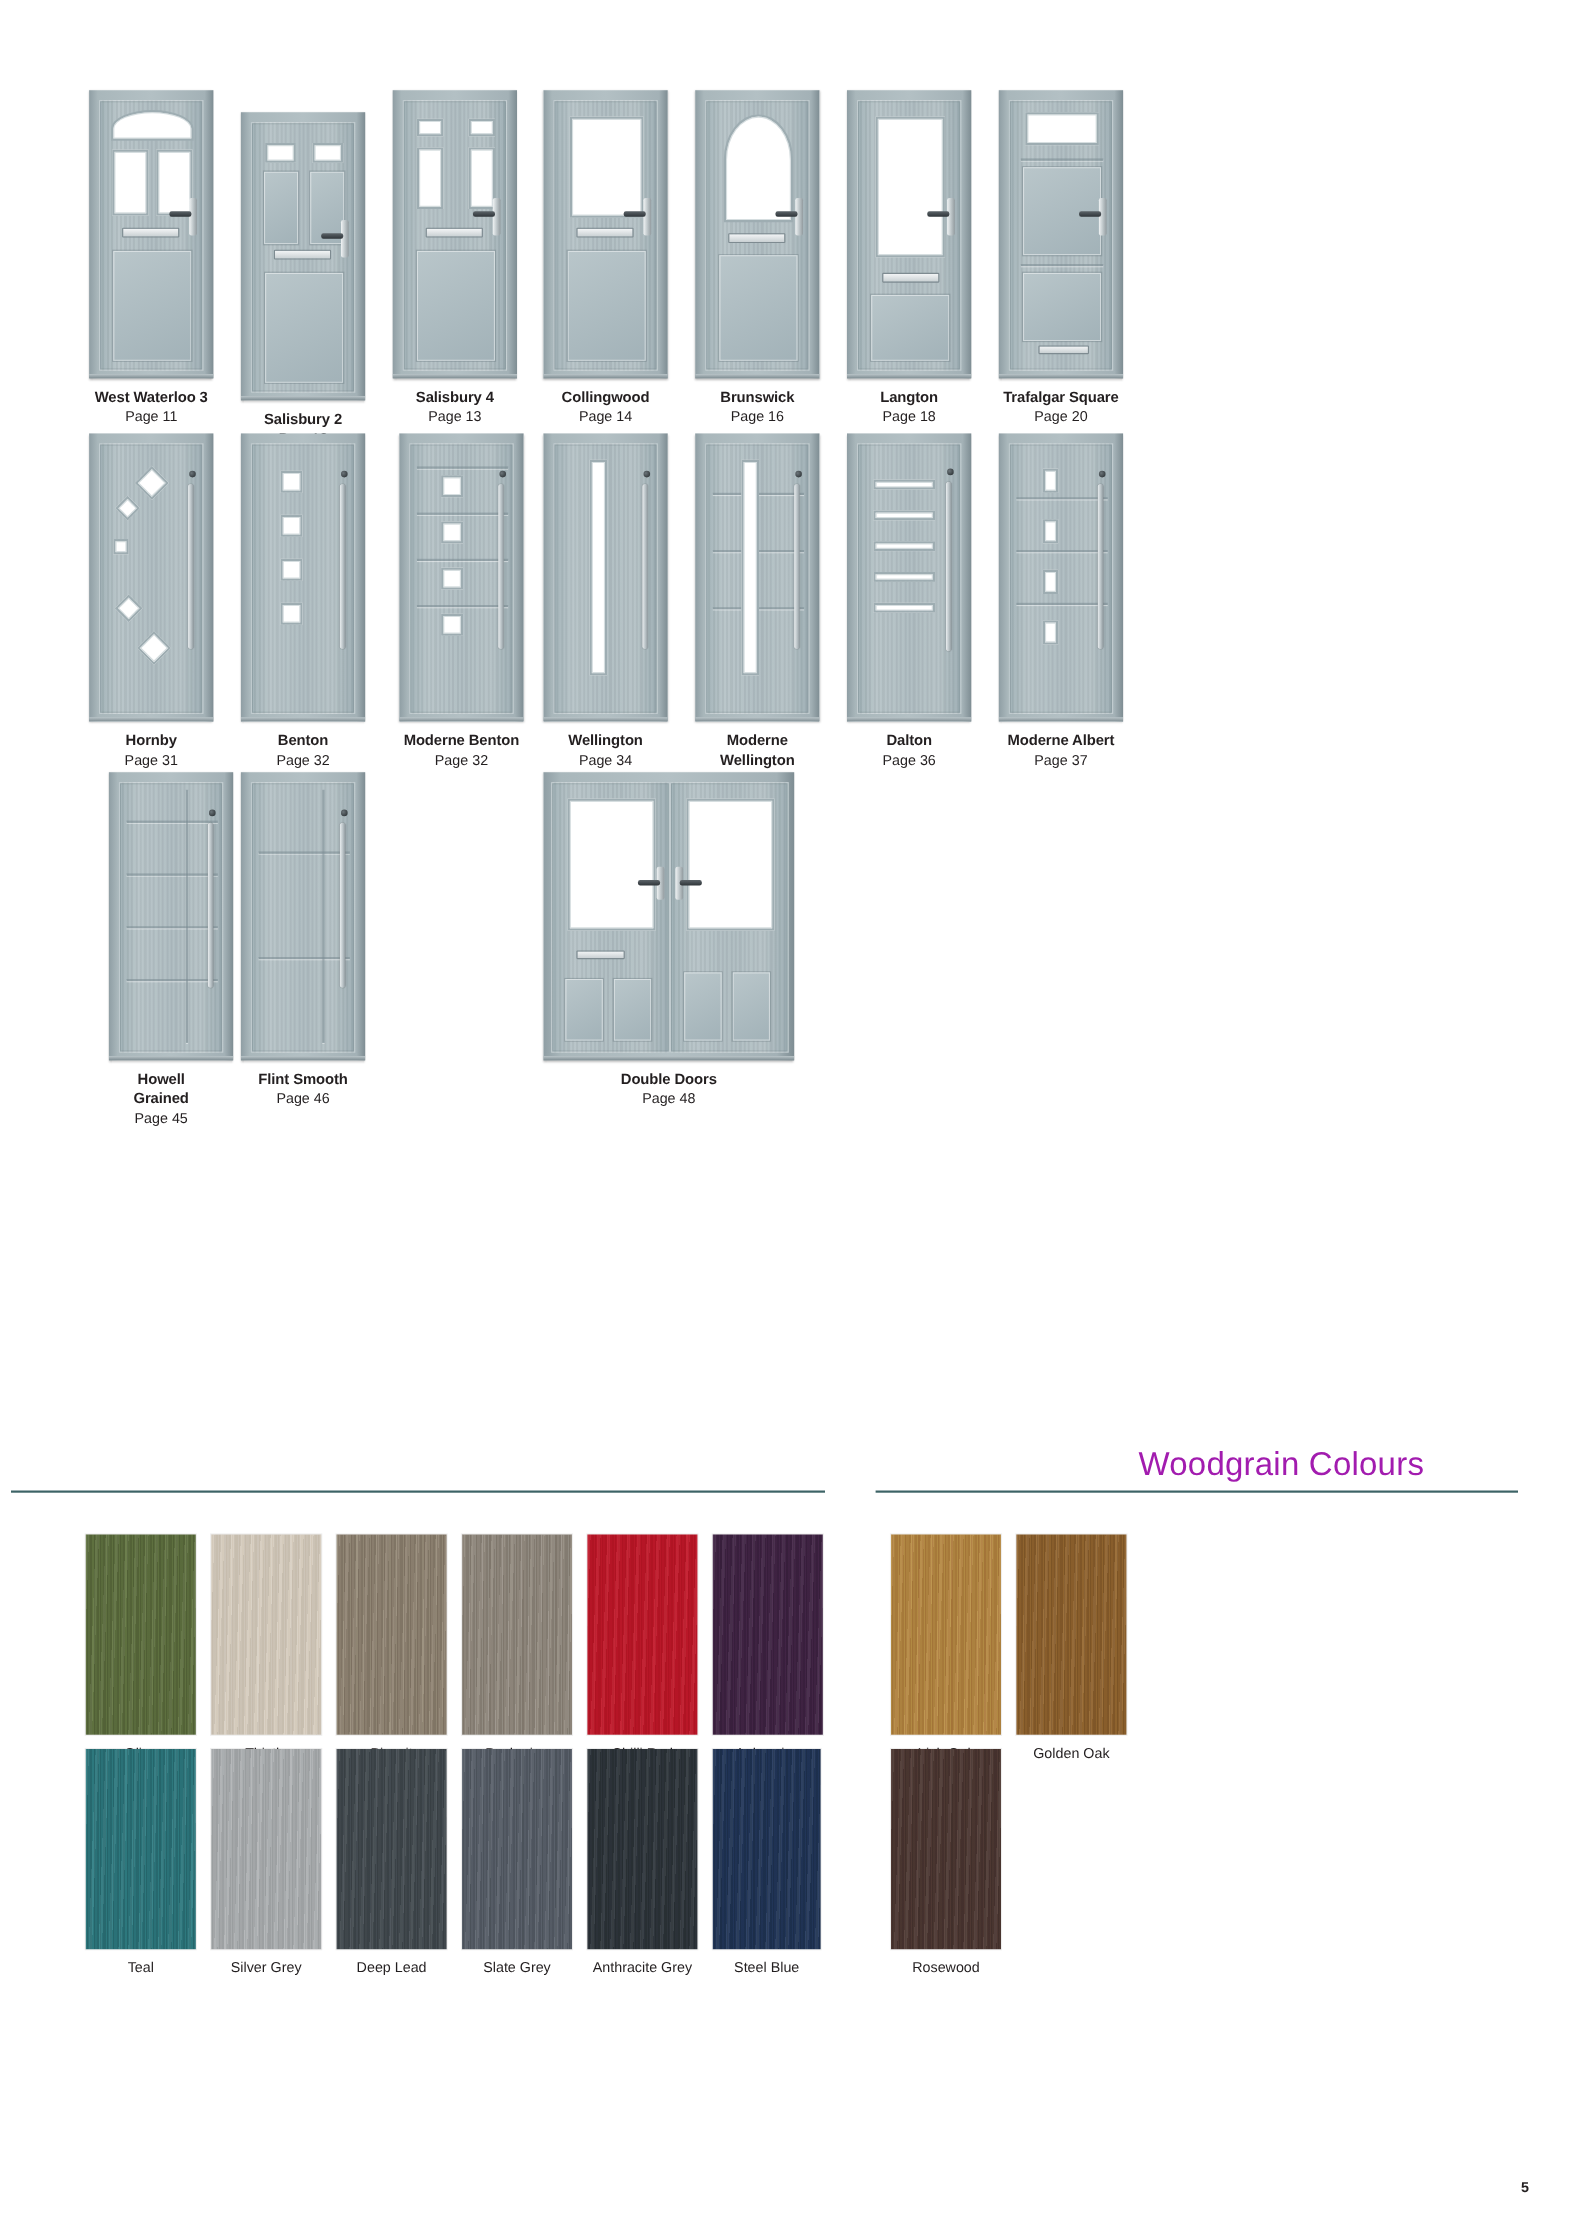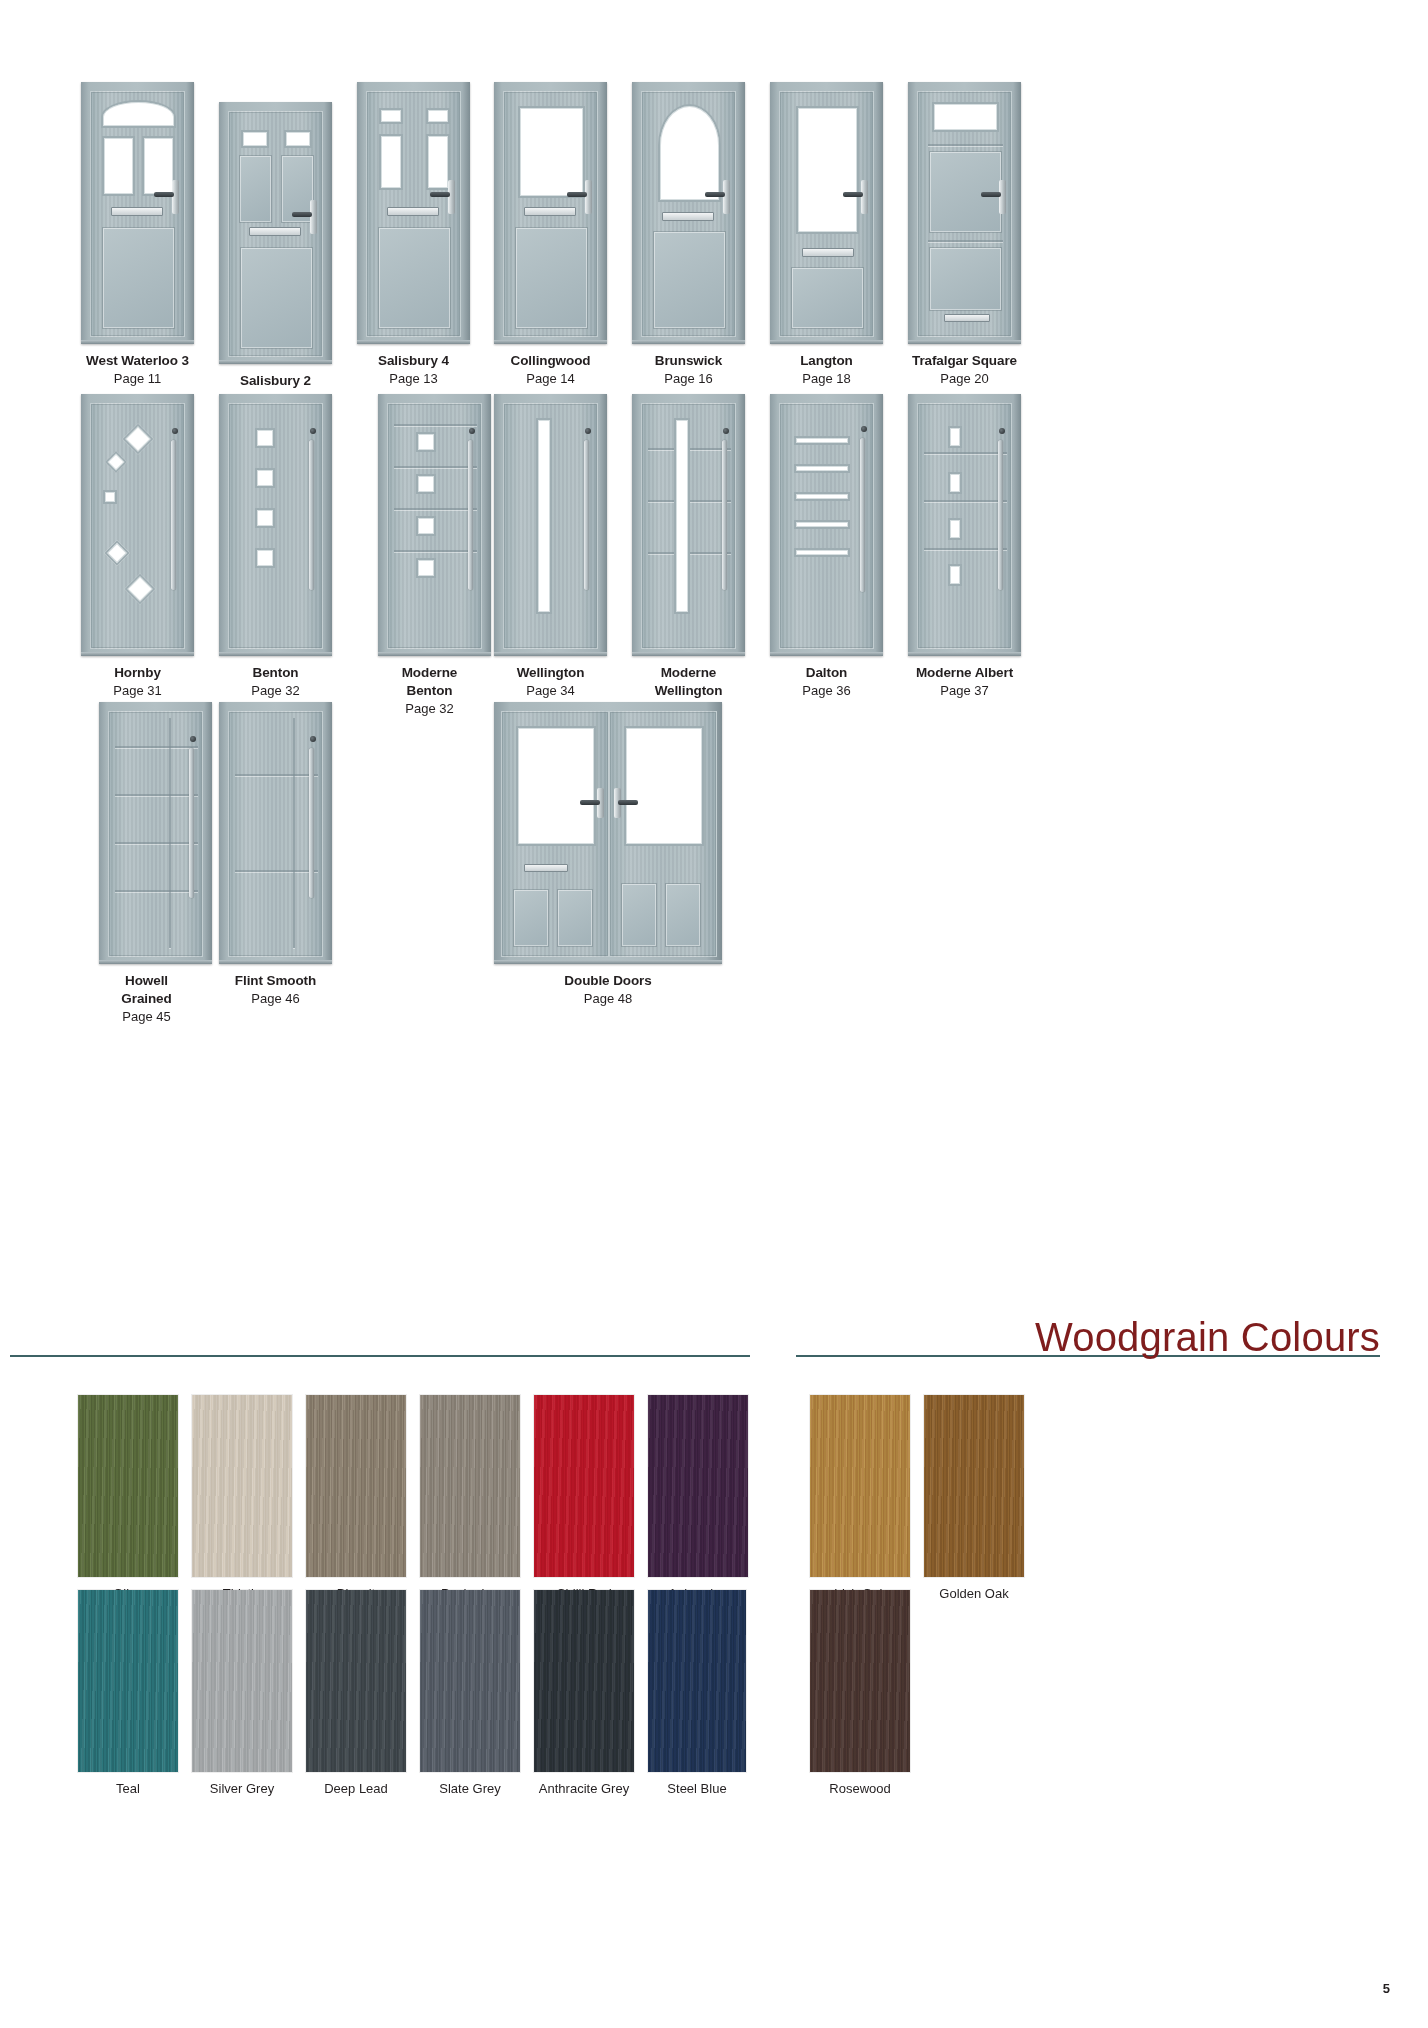--- a/index.html
+++ b/index.html
@@ -84,21 +84,21 @@
   .door-page { font-size: 13px; font-weight: 400; }
 
   
   .colours-section { position: absolute; left: 0; top: 1355px; width: 1428px; }
   .rule {
     position: absolute; height: 2px;
     background: #3d6366;
   }
   .wg-title {
     position: absolute;
-    font-size: 40px; font-weight: 400; color: #7f1d1d;
+    font-size: 30px; font-weight: 400; color: #a21caf;
     letter-spacing: .2px; white-space: nowrap;
   }
   .swatch-cell { position: absolute; text-align: center; }
   .swatch {
     width: 100%; height: 100%;
     box-shadow: 0 0 0 1px rgba(0,0,0,.07);
     position: relative; overflow: hidden;
   }
   .swatch::before {
     content:""; position:absolute; inset:0;
@@ -275,21 +275,21 @@
               <div class="glass" style="left:26px;top:144px;width:20px;height:20px;"></div>
               <div class="handle-bar" style="right:8px;top:36px;height:150px;"></div>
               <div class="knob" style="right:6px;top:24px;"></div>
             </div>
           </div>
           <div class="door-label">
             <div class="door-name">Benton</div>
             <div class="door-page">Page 32</div>
           </div>
         </div>
-        <div class="door-cell" style="left:378px;width:103px;">
+        <div class="door-cell" style="left:363px;width:113px;">
           <div class="door-frame" style="width:113px;height:262px;">
             <div class="door-slab" style="left:9px;top:9px;width:95px;height:246px;">
               <div class="groove" style="left:6px;top:20px;width:83px;height:1.5px;"></div>
               <div class="groove" style="left:6px;top:62px;width:83px;height:1.5px;"></div>
               <div class="groove" style="left:6px;top:104px;width:83px;height:1.5px;"></div>
               <div class="groove" style="left:6px;top:146px;width:83px;height:1.5px;"></div>
               <div class="glass" style="left:28px;top:28px;width:20px;height:20px;"></div>
               <div class="glass" style="left:28px;top:70px;width:20px;height:20px;"></div>
               <div class="glass" style="left:28px;top:112px;width:20px;height:20px;"></div>
               <div class="glass" style="left:28px;top:154px;width:20px;height:20px;"></div>

